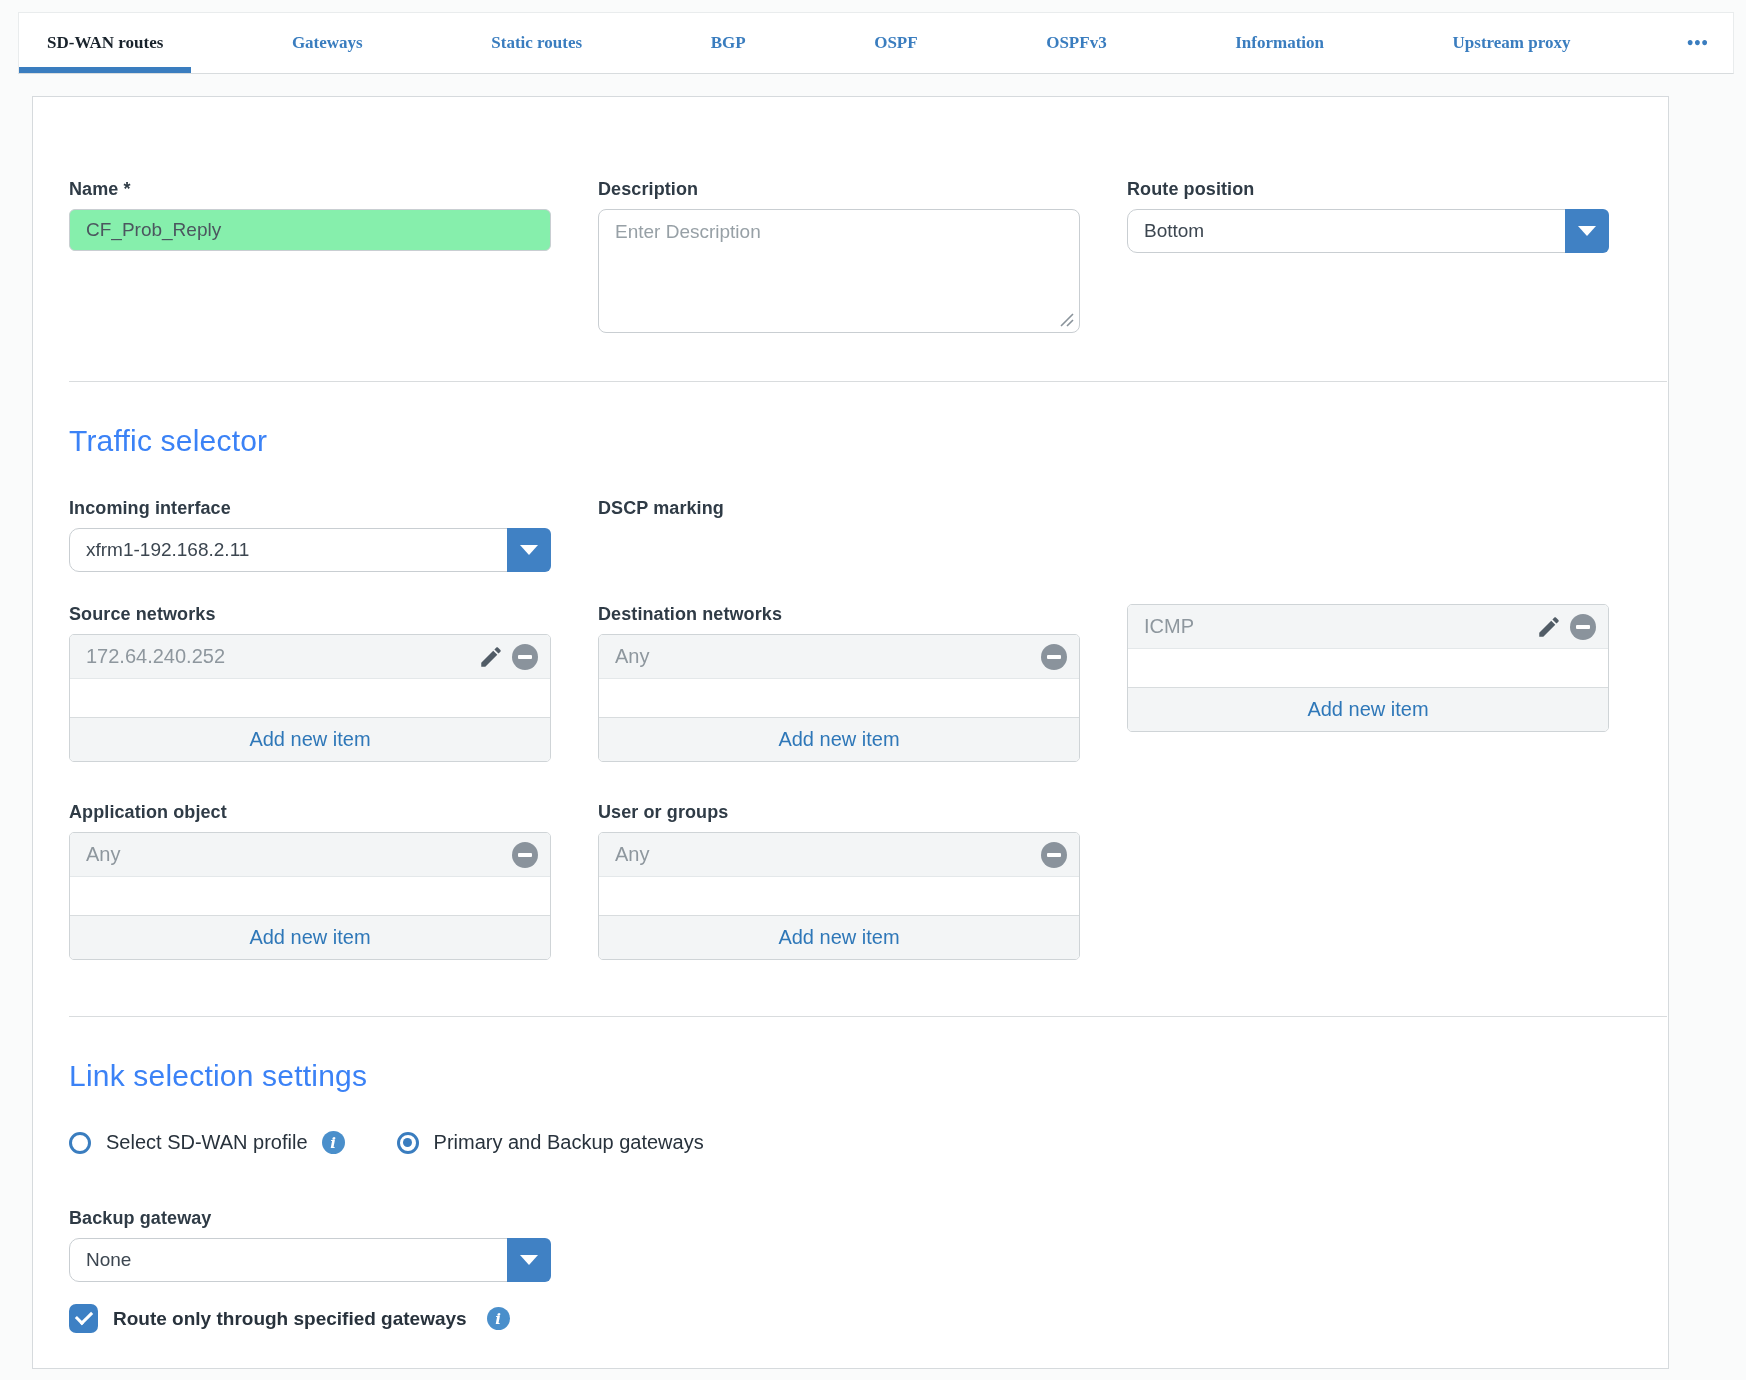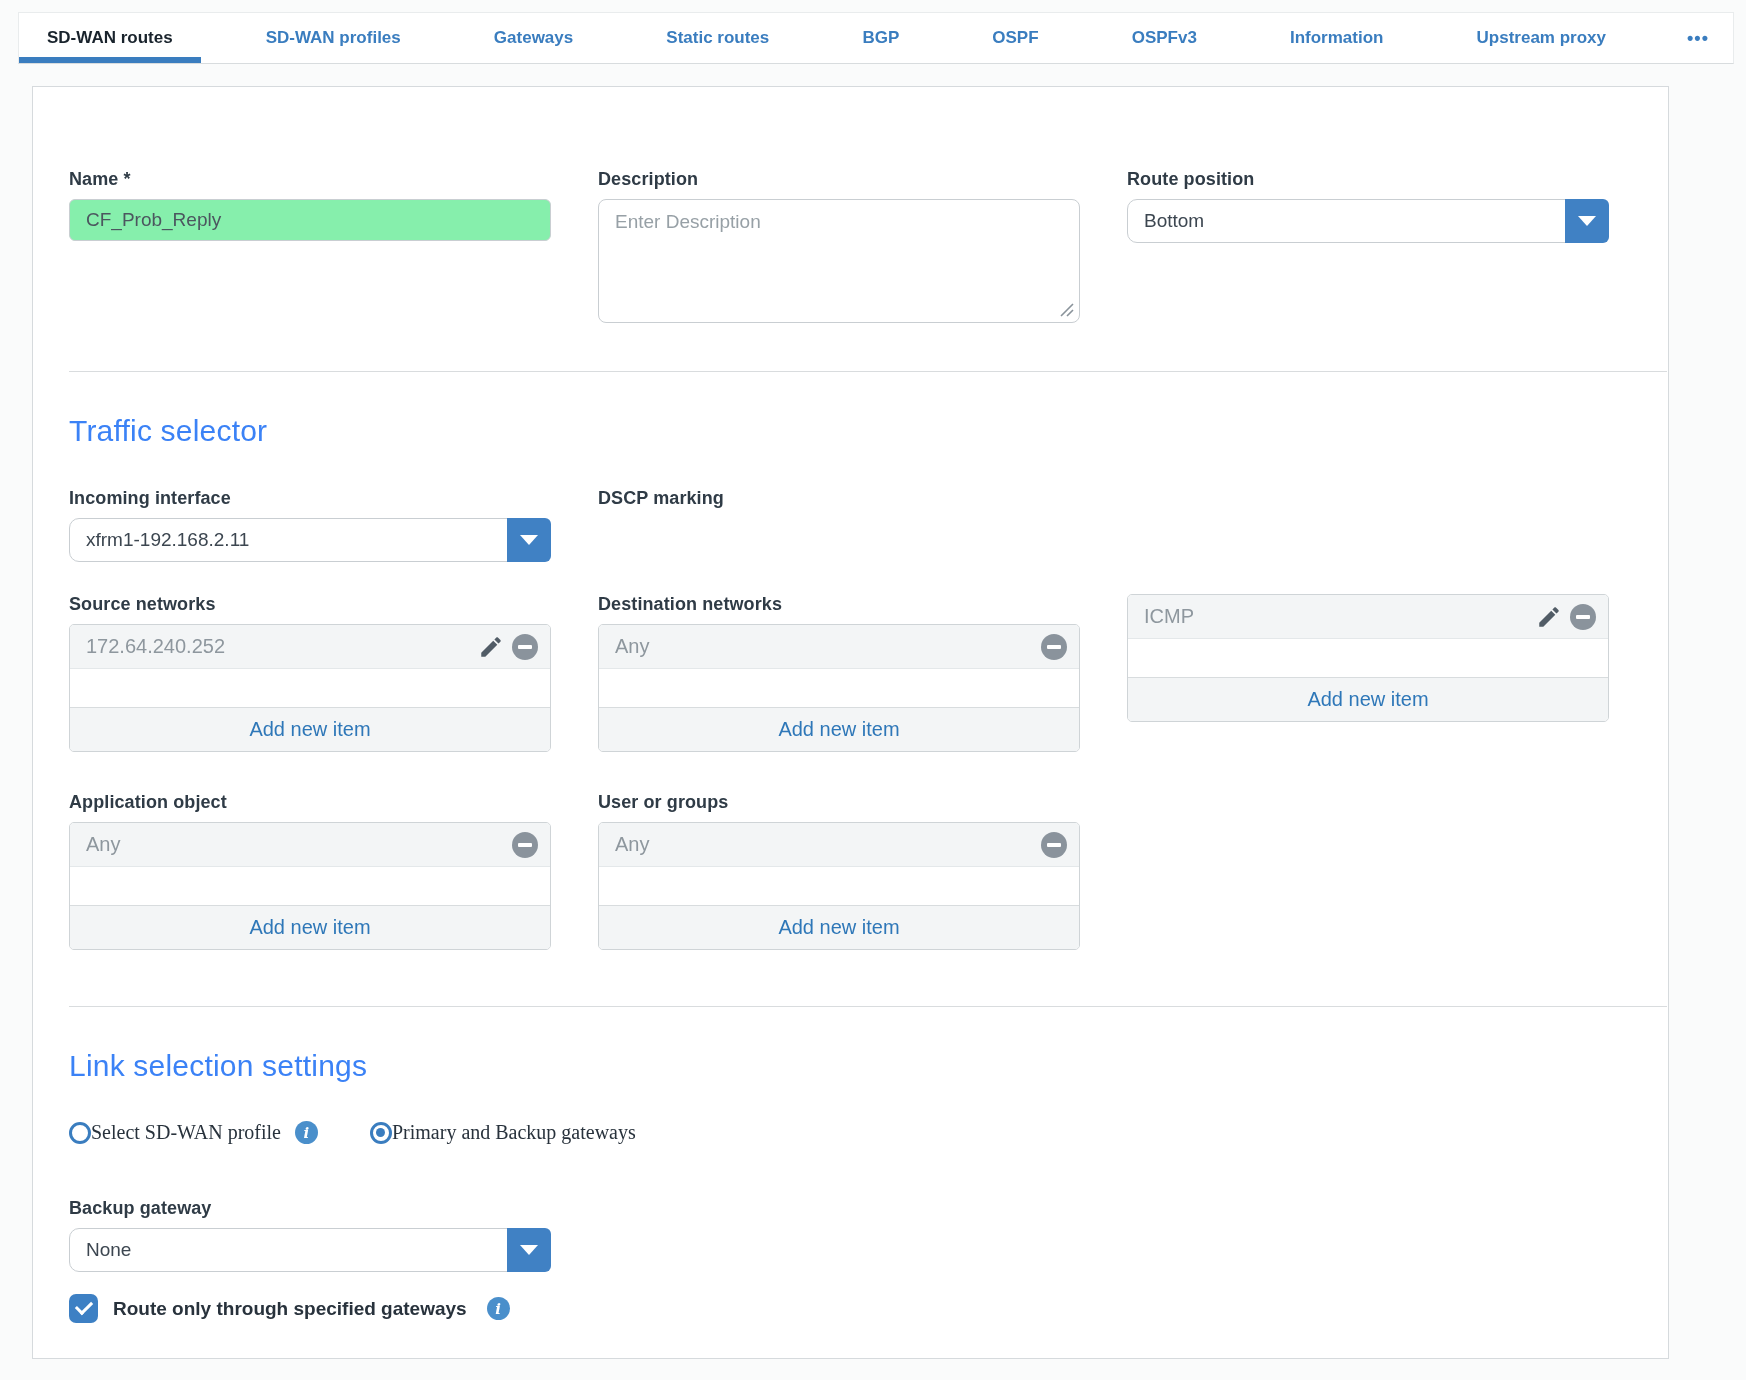--- a/index.html
+++ b/index.html
@@ -8,27 +8,28 @@
     width: 1746px; height: 1380px;
     background: #fafbfb;
     font-family: "Liberation Sans", sans-serif;
     overflow: hidden;
   }
   .page { width: 1746px; height: 1380px; position: relative; }
 
   
   .tabbar {
     margin: 12px 12px 0 18px;
-    height: 52px;
+    height: 62px;
     background: #ffffff;
     border: 1px solid #e9eced;
     border-bottom-color: #d8dcde;
     display: flex;
     align-items: stretch;
     justify-content: space-between;
+    font-family: Liberation Serif, serif;
   }
   .tab {
     display: flex; align-items: center;
     padding: 0 28px;
     font-size: 17px; font-weight: 700;
     color: #3a7dbf;
     position: relative;
     cursor: pointer;
     white-space: nowrap;
   }
@@ -138,21 +139,21 @@
   .list-spacer { height: 38px; background: #fff; }
   .list-add {
     height: 44px; background: #f3f5f6;
     border-top: 1px solid #d8dcde;
     display: flex; align-items: center; justify-content: center;
     font-size: 20px; color: #2e77b8; cursor: pointer;
   }
 
   
   .radio-row { display: flex; align-items: center; margin-top: 38px; }
-  .radio-opt { display: inline-flex; align-items: center; cursor: pointer; font-family: Liberation Serif, serif; }
+  .radio-opt { display: inline-flex; align-items: center; gap: 15px; cursor: pointer; }
   .radio-opt .opt-label { font-size: 20px; color: #28323c; }
   .radio {
     width: 22px; height: 22px; border-radius: 50%;
     border: 3px solid #3a7dbf; background: #fff; flex: none;
     display: flex; align-items: center; justify-content: center;
   }
   .radio.selected::after {
     content: ""; width: 9px; height: 9px; border-radius: 50%; background: #3a7dbf;
   }
   .info-icon {
@@ -186,23 +187,20 @@
   .mt-gateways { margin-top: 54px; }
 </style>
 </head>
 <body>
 
 <div class="page">
 
   <nav class="tabbar">
     <div class="tab active">
         <span>SD-WAN routes</span>
-      </div>
-    <div class="tab">
-        <span>SD-WAN profiles</span>
       </div>
     <div class="tab">
         <span>Gateways</span>
       </div>
     <div class="tab">
         <span>Static routes</span>
       </div>
     <div class="tab">
         <span>BGP</span>
       </div>

